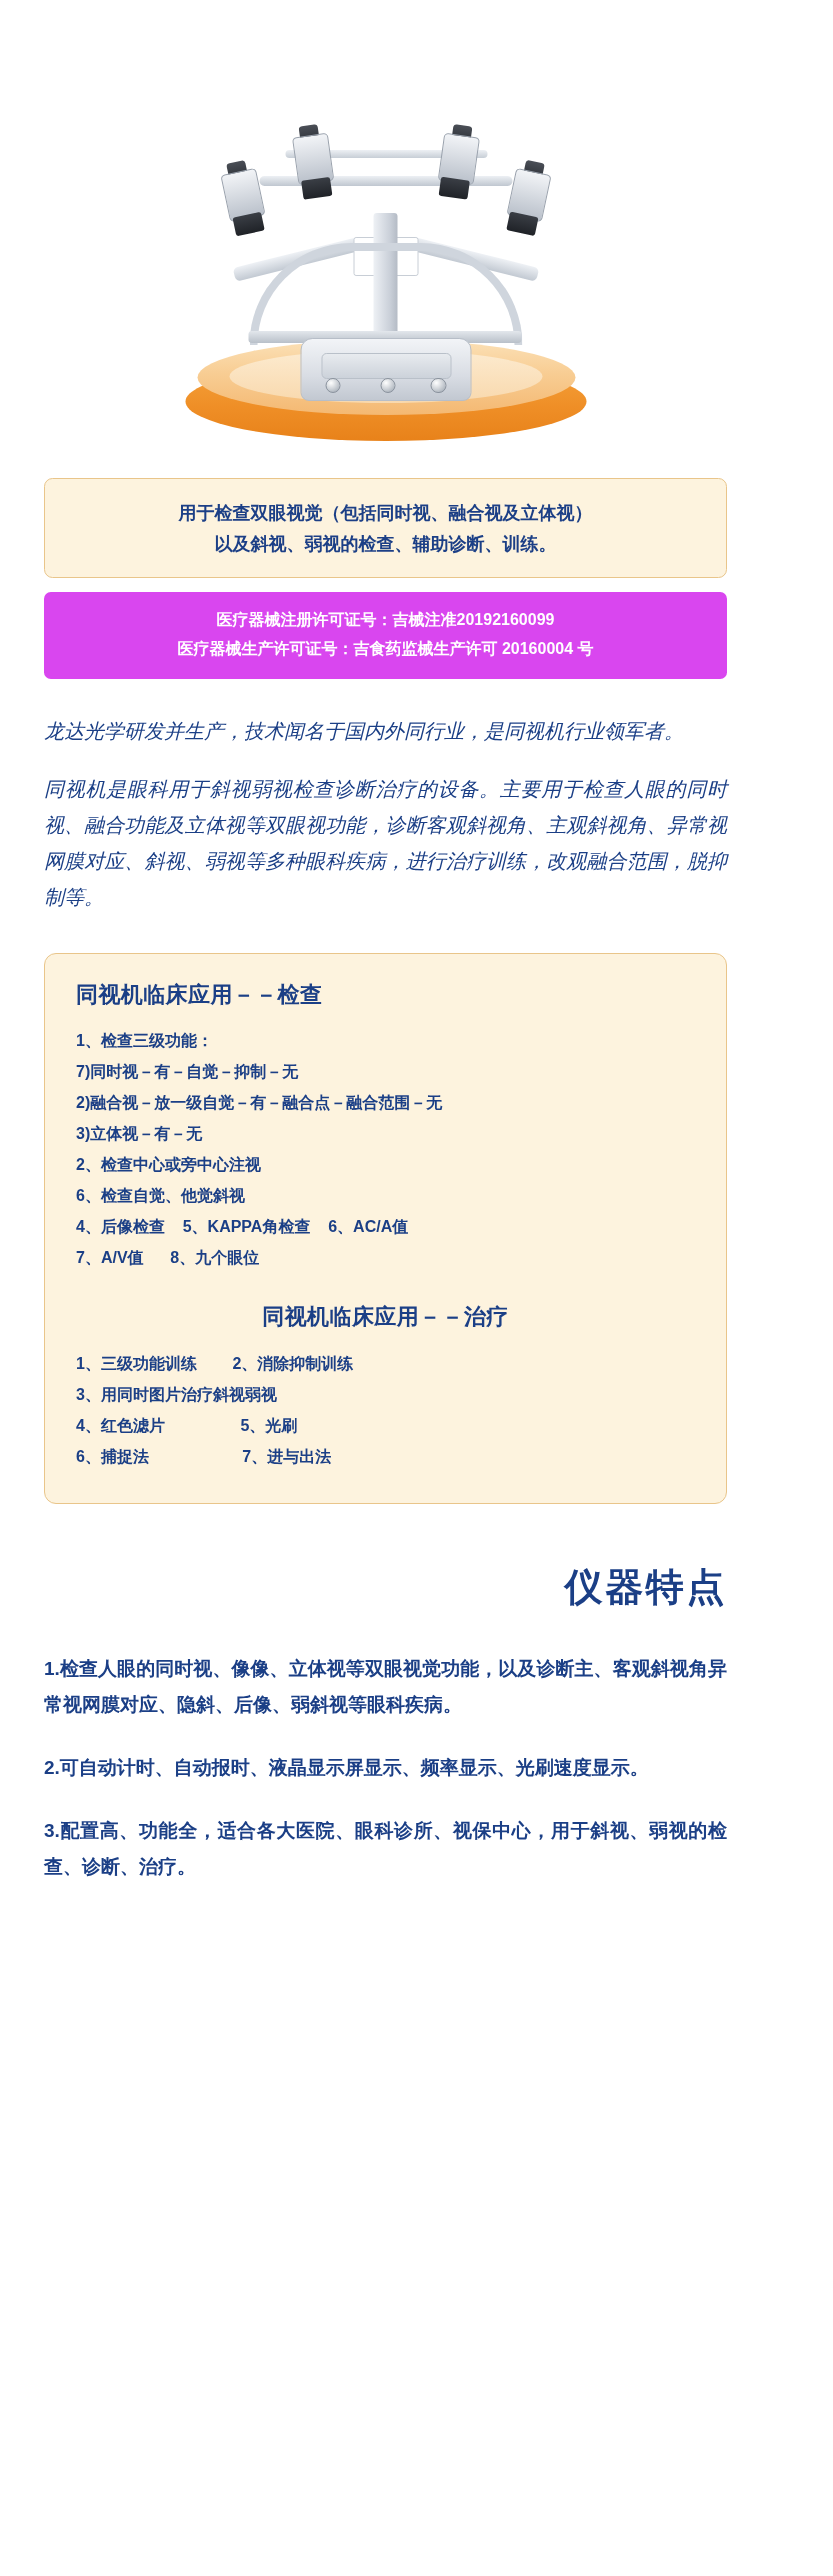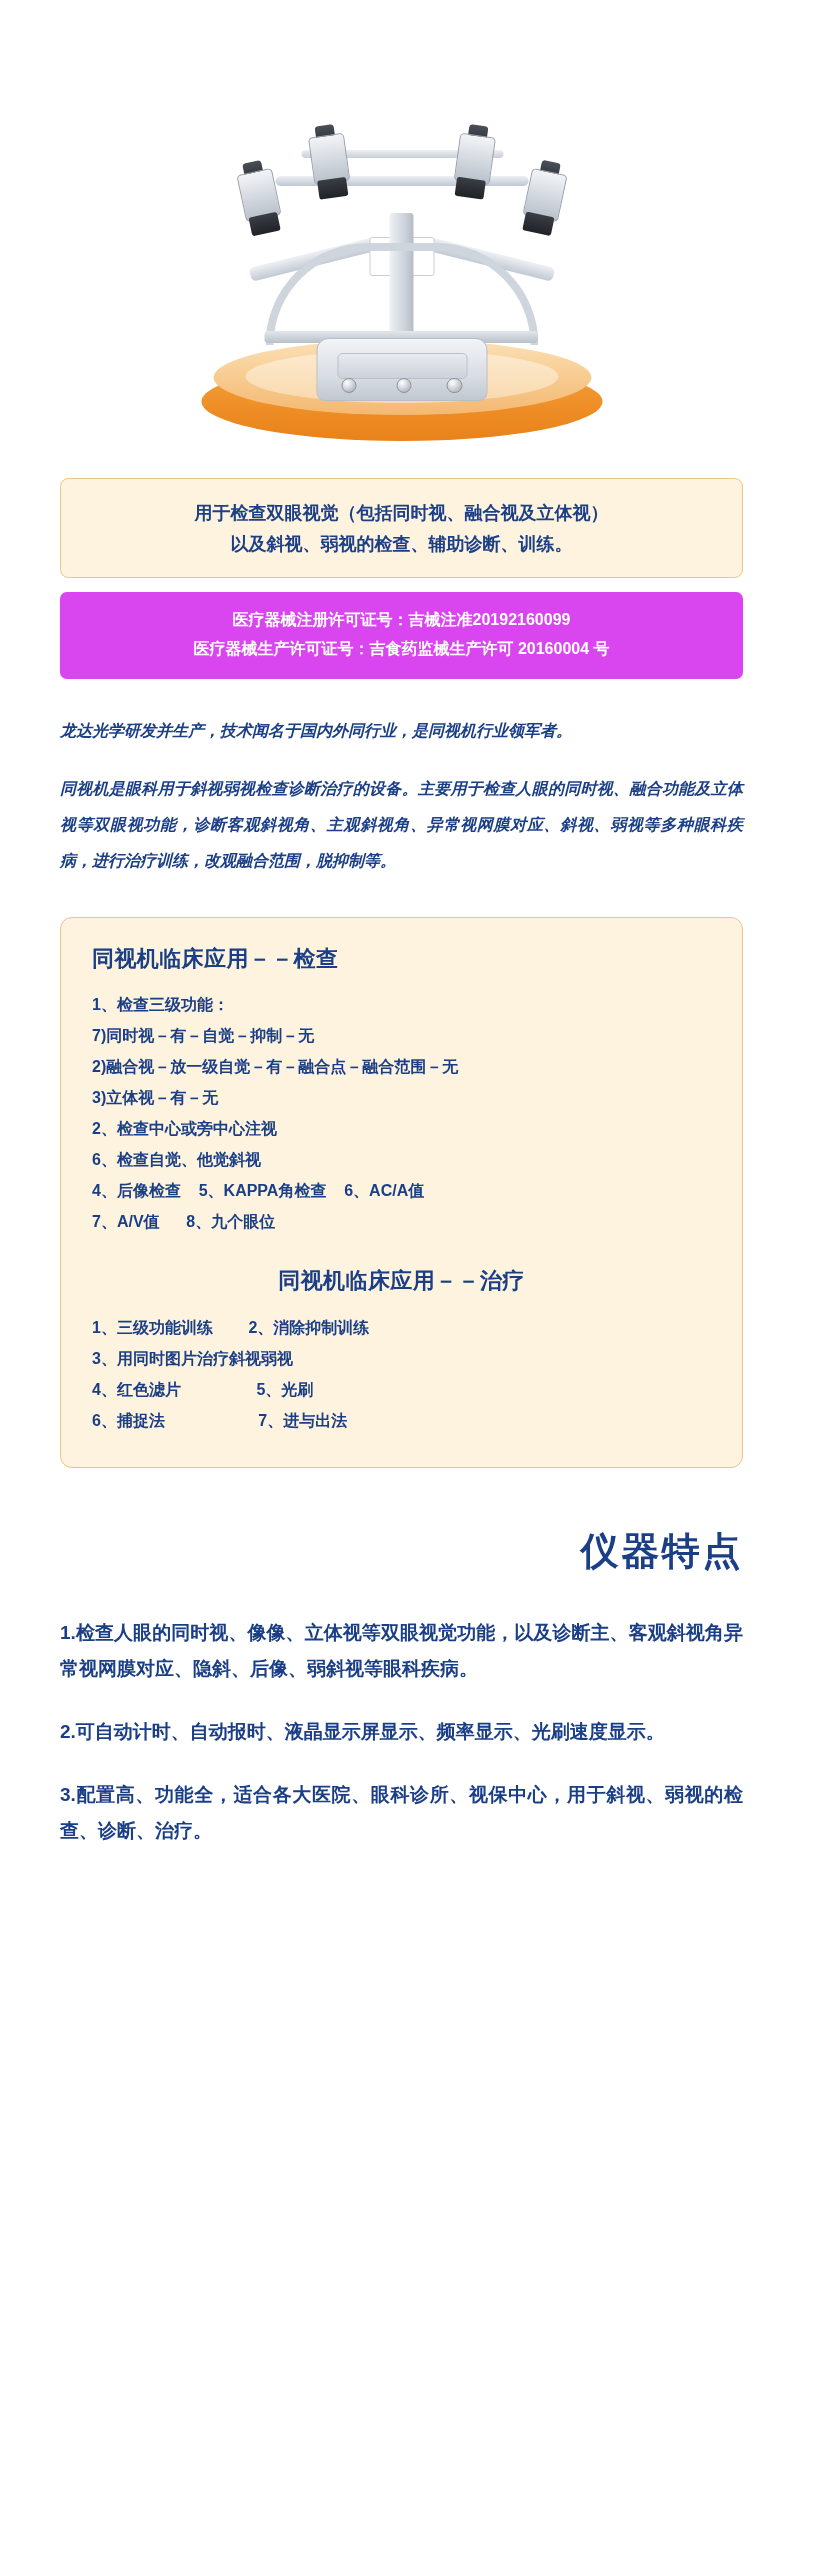--- a/index.html
+++ b/index.html
@@ -7,21 +7,20 @@
     width: 834px;
     background: #ffffff;
     font-family: "Liberation Sans", "DejaVu Sans", sans-serif;
   }
   .page {
     width: 771px;
     min-height: 2576px;
     background: #ffffff;
     position: relative;
     padding: 0;
-    margin-left: 16px;
   }
 
   
   .hero {
     width: 100%;
     height: 478px;
     position: relative;
     display: flex;
     align-items: flex-end;
     justify-content: center;
@@ -195,23 +194,23 @@
     font-size: 16px;
     line-height: 29px;
     font-weight: 700;
     margin-bottom: 34px;
   }
   .license-box .line { display: block; }
 
   
   .para {
     color: #1b3f86;
-    font-size: 16px;
+    font-size: 20px;
     line-height: 36px;
-    font-weight: 700;
+    font-weight: 400;
     font-style: italic;
     margin-bottom: 22px;
     text-align: justify;
   }
   .para:last-of-type { margin-bottom: 0; }
 
   
   .clinical-box {
     margin-top: 38px;
     background: #fdf3de;

